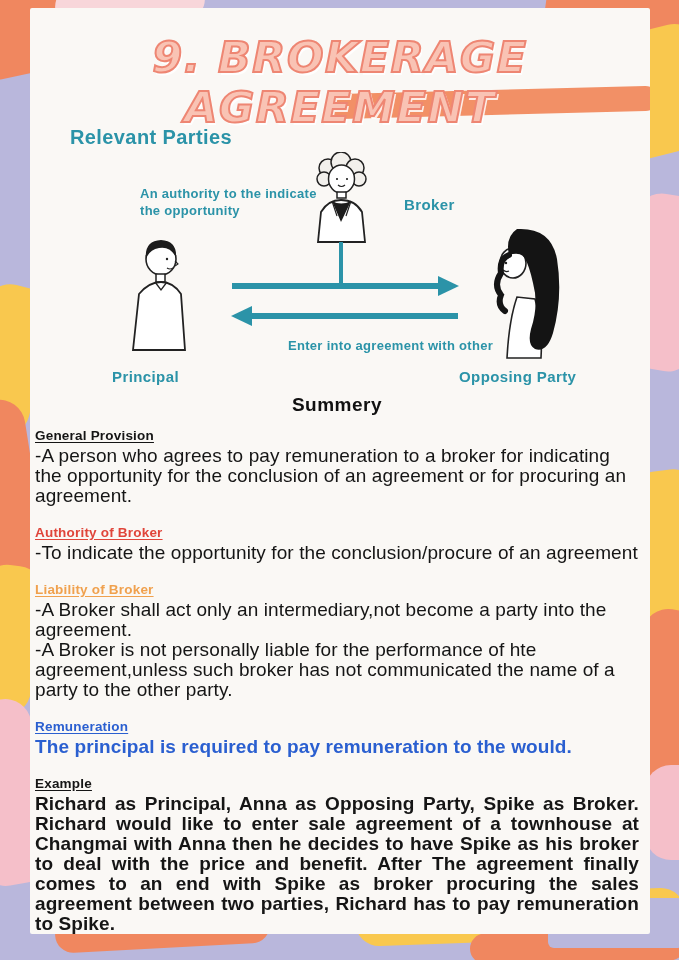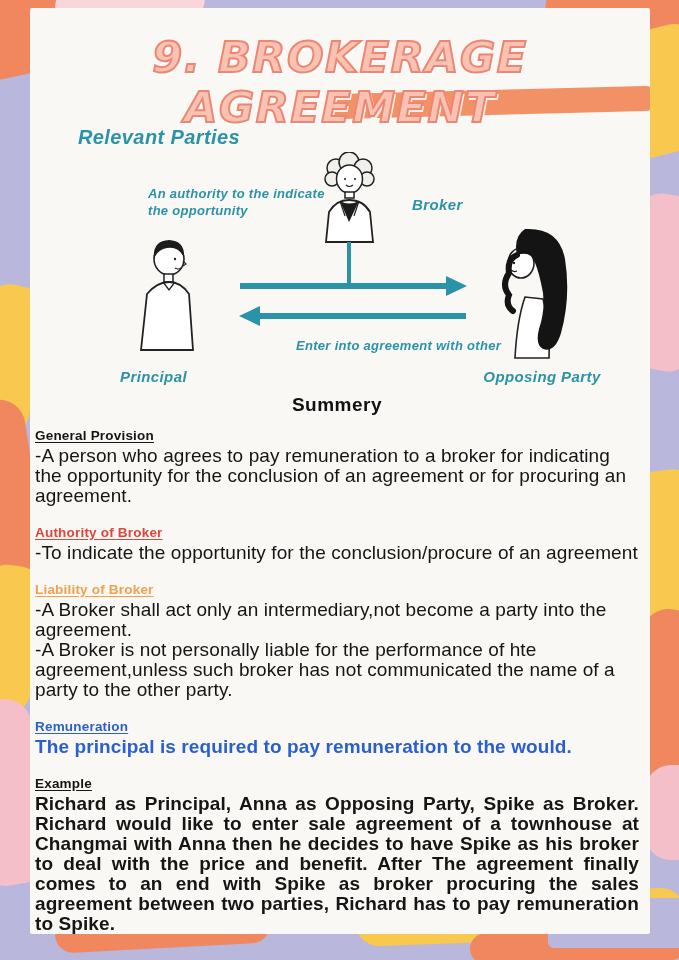--- a/index.html
+++ b/index.html
@@ -33,33 +33,33 @@
   
   .card{position:absolute;left:30px;top:8px;width:620px;height:926px;background:#faf8f5;border-radius:2px;overflow:hidden;}
 
   .title-swash{position:absolute;left:298px;top:82px;width:330px;height:25px;background:#f29066;border-radius:14px;transform:rotate(-1.5deg);}
   .page-title{position:absolute;left:0;right:0;top:24px;margin:0;text-align:center;
     font-family:"DejaVu Sans",sans-serif;font-style:italic;font-weight:bold;
     font-size:43px;letter-spacing:1.5px;color:#f9c3b4;
     -webkit-text-stroke:2px #ee8673;text-shadow:2px 3px 0 rgba(255,255,255,.85);}
 
   
-  .diagram{position:absolute;left:12px;top:110px;width:620px;height:280px;font-style:italic;}
+  .diagram{position:absolute;left:4px;top:110px;width:620px;height:280px;}
   .rp-heading{position:absolute;left:36px;top:8px;margin:0;font-size:20px;font-weight:bold;color:#2b93a8;letter-spacing:.4px;}
   .annot{position:absolute;color:#2b93a8;font-weight:bold;font-size:13px;letter-spacing:.3px;white-space:pre-line;line-height:17px;margin-left:39px;}
   .annot-top{left:67px;top:67px;width:220px;}
   .annot-bottom{left:185px;top:219px;width:260px;padding-left:30px;}
   .person{position:absolute;}
   .p-broker{left:270px;top:34px;width:75px;height:92px;}
   .p-principal{left:85px;top:114px;width:80px;height:120px;}
   .p-opposing{left:445px;top:107px;width:95px;height:135px;}
   .dg-label{position:absolute;color:#2b93a8;font-weight:bold;font-size:15px;letter-spacing:.4px;}
   .lbl-broker{left:370px;top:78px;}
   .lbl-principal{left:78px;top:250px;width:95px;text-align:left;}
-  .lbl-opposing{left:425px;top:250px;width:150px;text-align:center;}
+  .lbl-opposing{left:425px;top:250px;width:150px;text-align:left;}
   .v-line{position:absolute;left:305px;top:124px;width:4px;height:46px;background:#2b93a8;}
   .arrows{position:absolute;left:192px;top:154px;width:236px;height:60px;}
 
   
   .summary{position:absolute;left:5px;right:11px;top:386px;}
   .summary-title{margin:0 0 12px 0;text-align:center;font-size:19px;font-weight:bold;color:#111;letter-spacing:.5px;}
   .sec{margin:0 0 19px 0;}
   .sec-h{margin:0 0 3px 0;font-size:13.5px;font-weight:bold;text-decoration:underline;text-underline-offset:2px;letter-spacing:.2px;}
   .sec-b{margin:0;font-size:19px;line-height:20px;color:#151515;white-space:pre-line;letter-spacing:.1px;}
   .h-black{color:#151515;}

